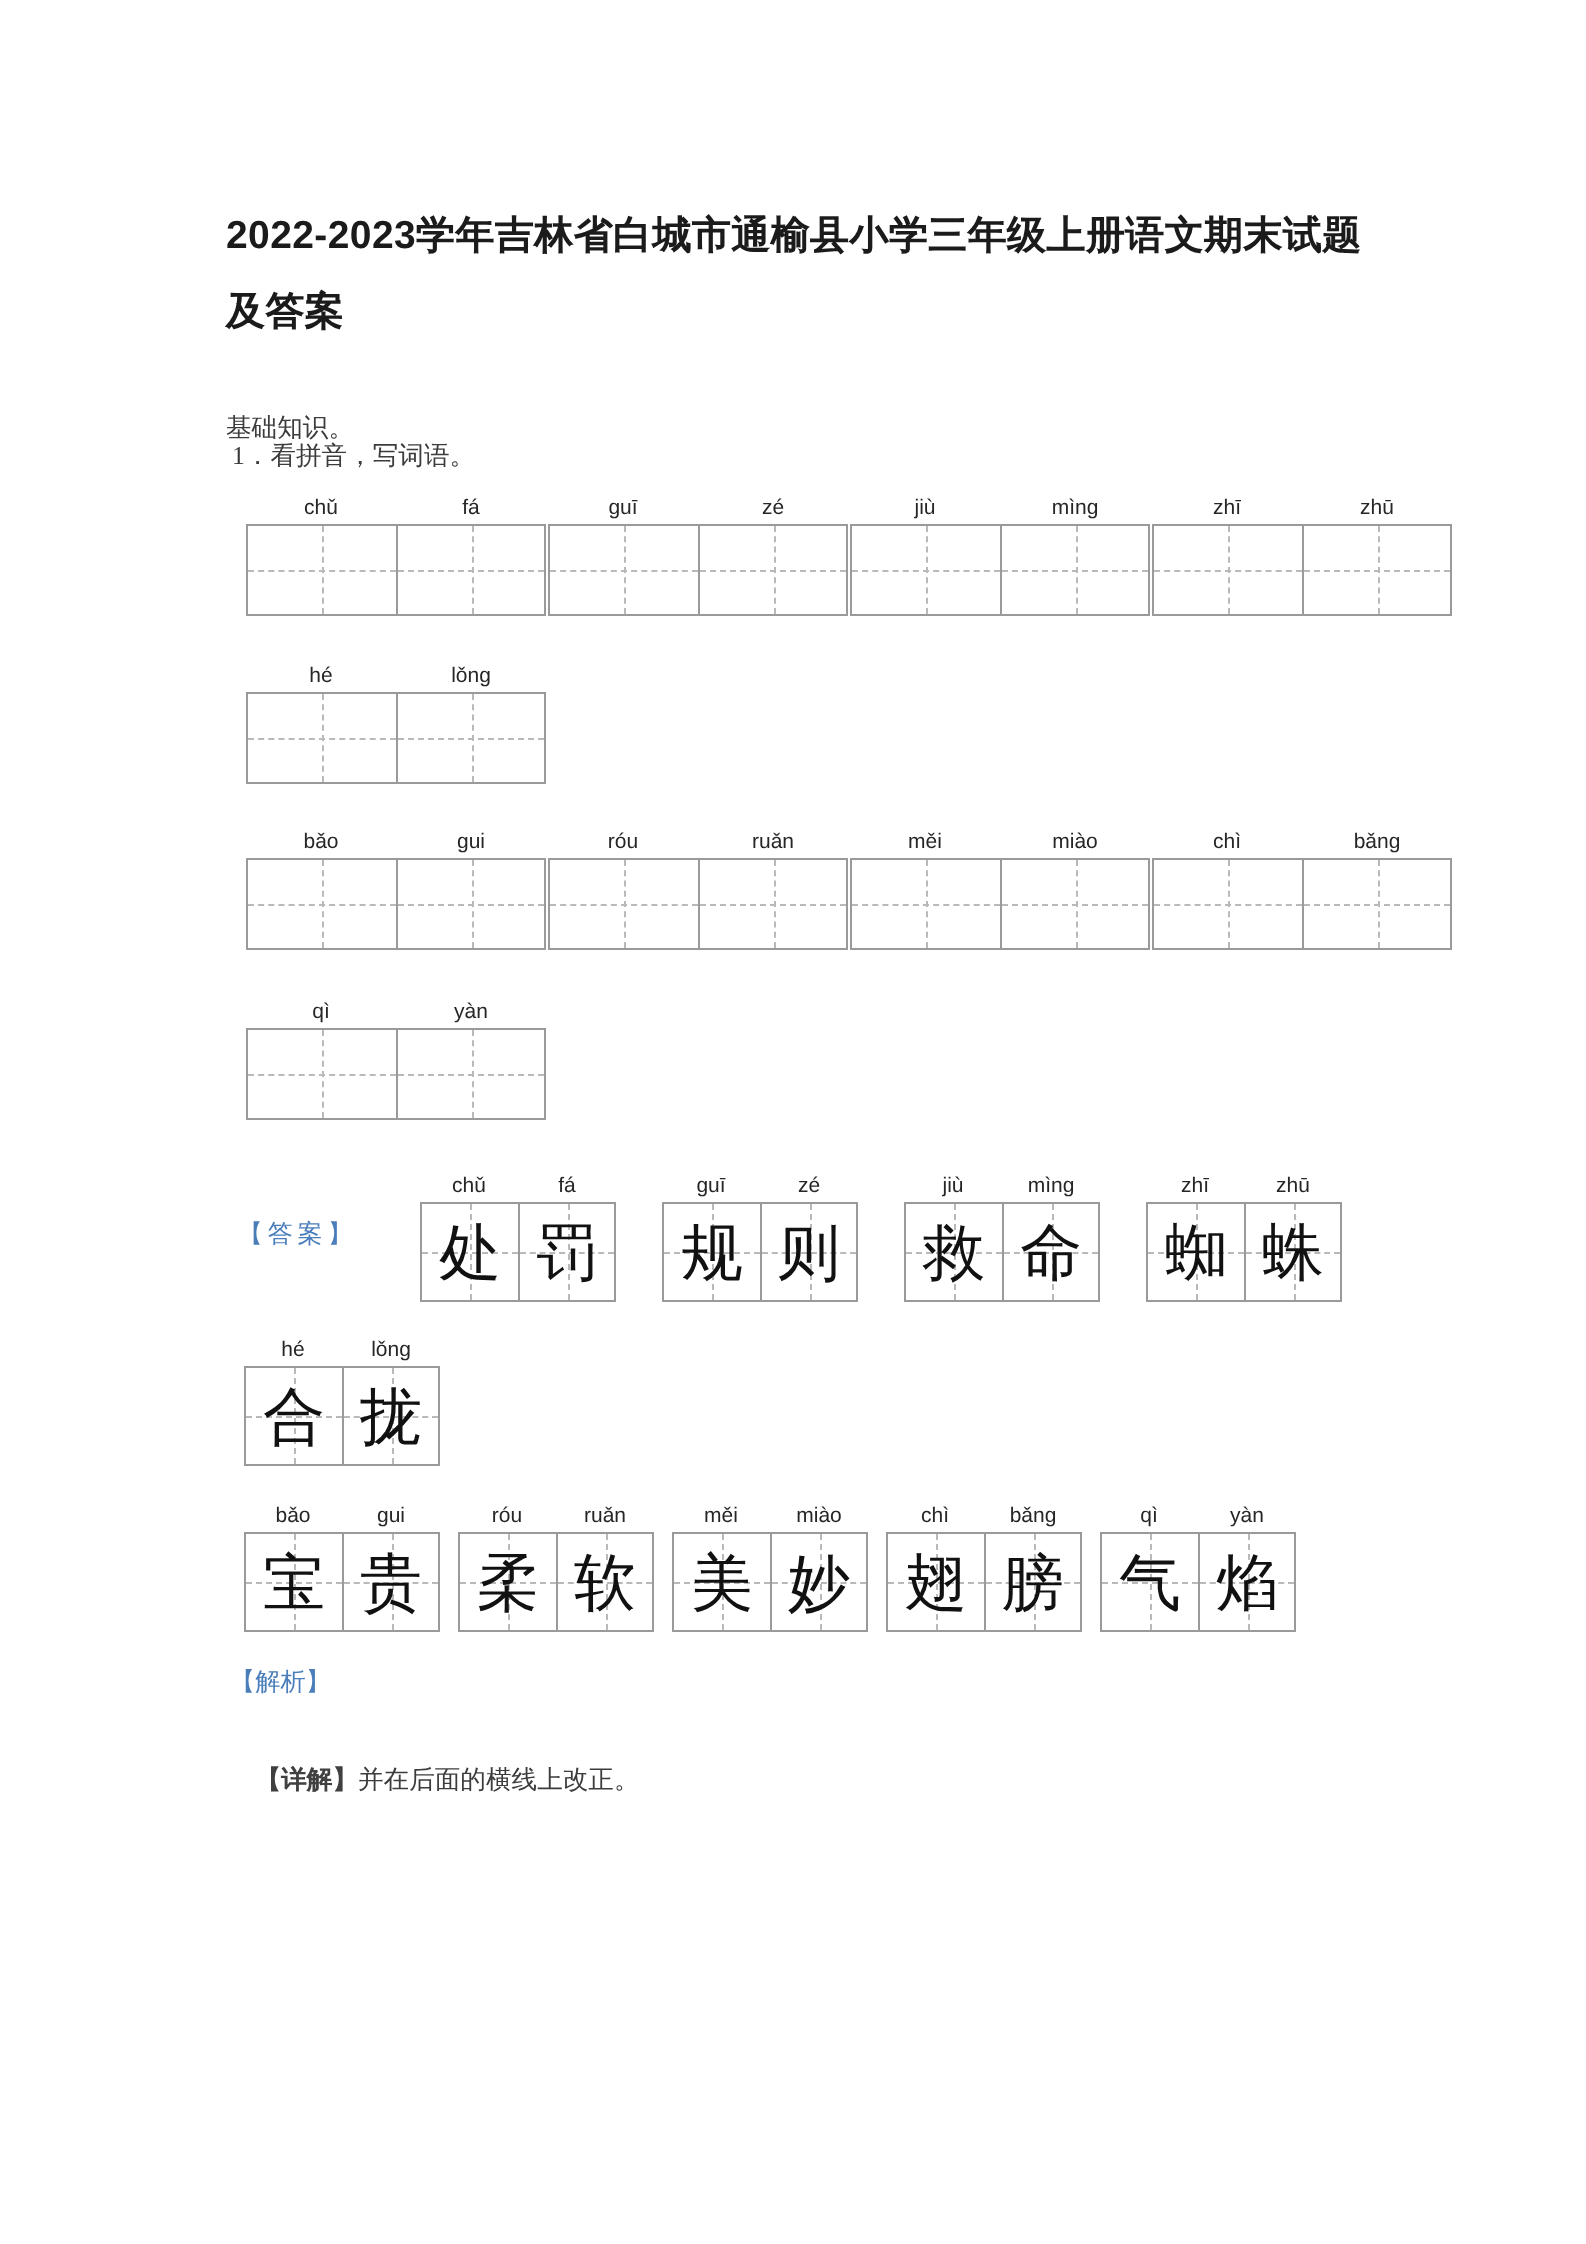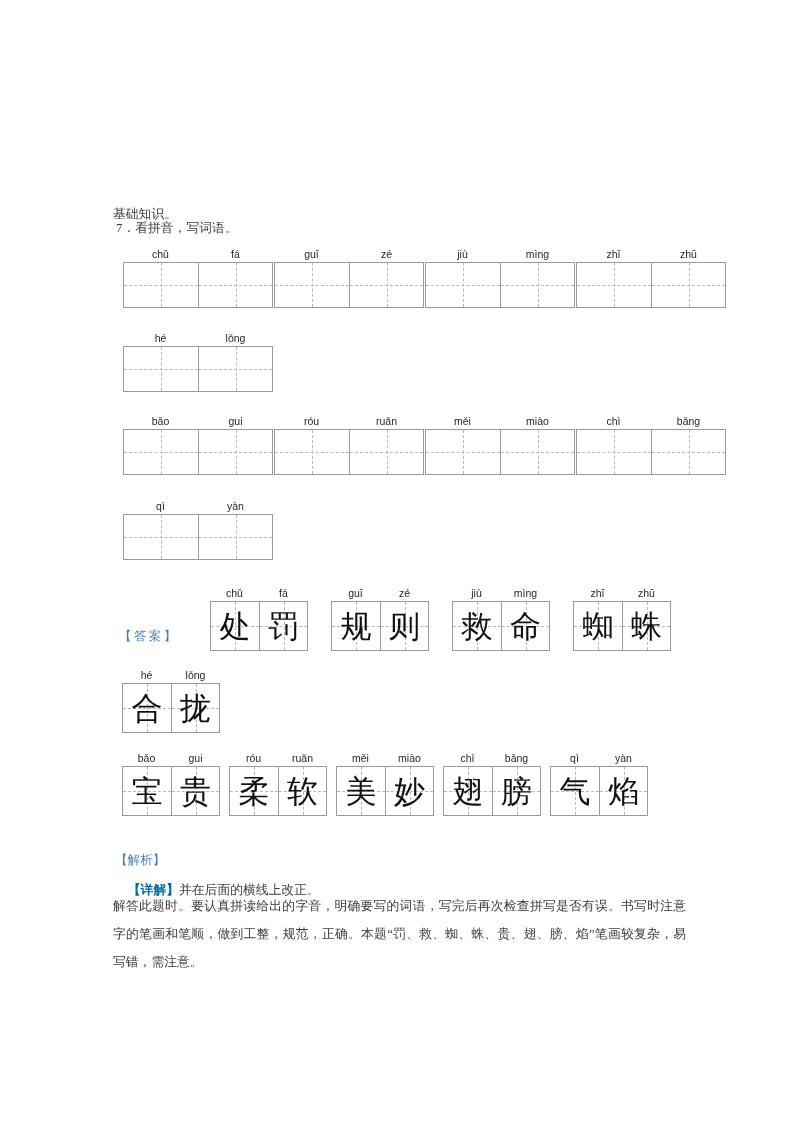--- a/index.html
+++ b/index.html
@@ -128,47 +128,47 @@
   .ans .pinyin-cell { width: 49px; }
   .ans .tzg-char { font-size: 31px; }
 
   
   .tag-blue {
     position: absolute;
     font-family: "Liberation Serif", "DejaVu Serif", serif;
     font-size: 12.5px;
     color: #4a7ebb;
     white-space: nowrap;
-    margin-top: 19px;
   }
   .tag-answer {
     left: 119px;
     top: 609px;
     letter-spacing: 2.4px;
   }
   .tag-analysis {
     left: 115px;
     top: 833px;
     font-size: 12.6px;
   }
 
   .detail-head {
     font-weight: bold;
-    color: #0369a1;
+    color: #404040;
   }
 </style>
 </head>
 <body>
 
 <div class="page">
 
+  <div class="doc-title">2022-2023学年吉林省白城市通榆县小学三年级上册语文期末试题及答案</div>
 
   <div class="para intro">基础知识。</div>
 
-  <div class="para q1">7．看拼音，写词语。</div>
+  <div class="para q1">1．看拼音，写词语。</div>
 
   <div class="grid-group blank" style="left:123px; top:248px;">
     <div class="pinyin-row">
       <div class="pinyin-cell">chǔ</div>
       <div class="pinyin-cell">fá</div>
     </div>
     <div class="tzg">
       <div class="tzg-cell"></div>
       <div class="tzg-cell"></div>
     </div>
@@ -424,16 +424,15 @@
         </div>
     </div>
   </div>
 
   <div class="tag-blue tag-analysis">【解析】</div>
 
   <div class="para" style="left:115px; top:862px; width:570px;">
     <span class="detail-head">【详解】</span><span>并在后面的横线上改正。</span>
   </div>
 
-  <div class="para" style="left:113px; top:892px; width:573px; line-height:28px; text-align:justify;">解答此题时。要认真拼读给出的字音，明确要写的词语，写完后再次检查拼写是否有误。书写时注意字的笔画和笔顺，做到工整，规范，正确。本题“罚、救、蜘、蛛、贵、翅、膀、焰”笔画较复杂，易写错，需注意。</div>
 
 
 </div>
 
 </body></html>

